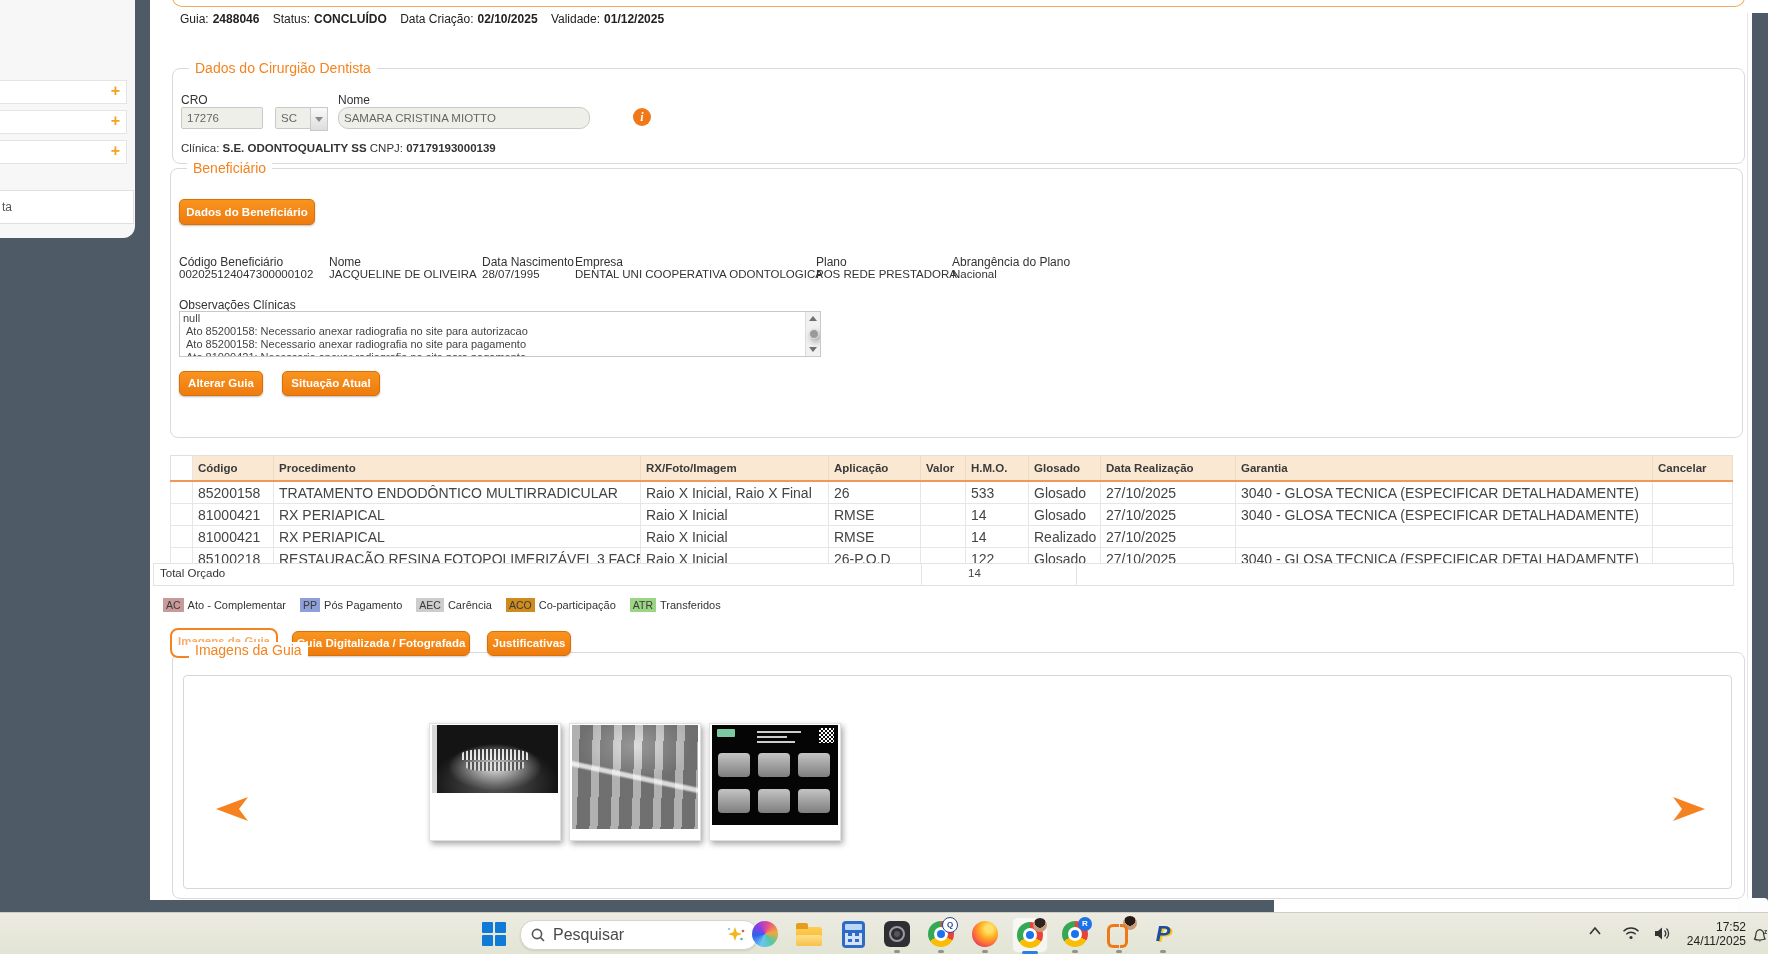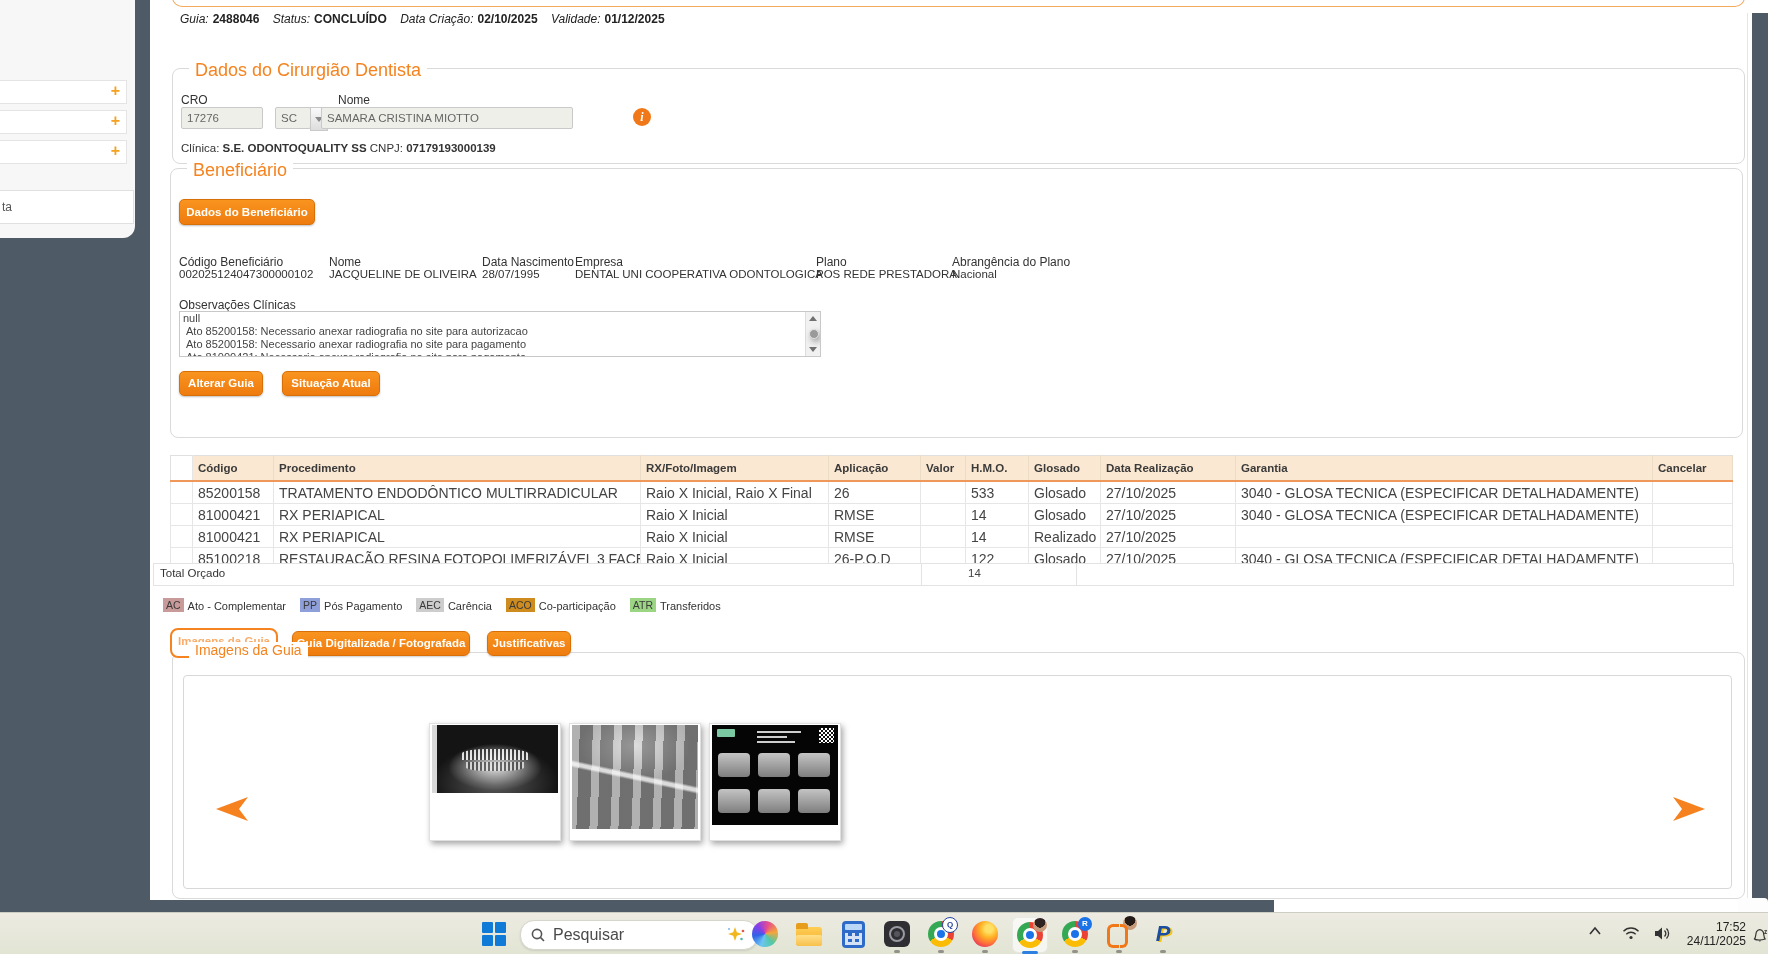--- a/index.html
+++ b/index.html
@@ -14,25 +14,25 @@
   
   #main{position:absolute;left:150px;top:0;width:1602px;height:900px;background:#FFF;}
   #scrollline{position:absolute;left:1747px;top:0;width:1px;height:900px;background:#E6E6E6;}
   #bottomWhite{position:absolute;left:1274px;top:900px;width:478px;height:12px;background:#FFF;}
   #notchTR{position:absolute;left:1747px;top:0;width:21px;height:13px;background:#FFF;}
   #notchBR{position:absolute;left:1738px;top:898px;width:30px;height:14px;background:#FDFDFD;border-radius:4px 4px 0 0;}
 
   #cutFs{position:absolute;left:22px;top:-16px;width:1571px;height:22px;border:1px solid #F3AA5E;border-top:none;border-radius:0 0 10px 10px;}
 
   #guiaBar{position:absolute;left:30px;top:12px;font-size:12px;color:#222;}
-  #guiaBar .lab{margin-right:4px;font-style:italic;}
+  #guiaBar .lab{margin-right:4px;}
   #guiaBar b{margin-right:10px;}
 
   .fs{position:absolute;border:1px solid #DADADA;border-radius:8px;background:#FFF;}
-  .fs>.lg{position:absolute;top:-9px;left:16px;background:#FFF;padding:0 6px;color:#F5831F;font-size:18px;}
+  .fs>.lg{position:absolute;top:-9px;left:16px;background:#FFF;padding:0 6px;color:#F5831F;font-size:14px;}
 
   .lbl{position:absolute;font-size:12px;color:#333;}
   .val{position:absolute;font-size:11.5px;color:#333;}
   .inputBox{position:absolute;background:#EFEFEA;border:1px solid #C9C9C9;height:20px;font-size:11.5px;color:#666;line-height:20px;padding:0 5px;border-radius:2px;}
   .ddBtn{position:absolute;width:16px;height:22px;background:linear-gradient(#FAFAFA,#DDD);border:1px solid #C9C9C9;text-align:center;}
   .ddBtn i{display:block;margin:9px auto 0;width:0;height:0;border-left:4px solid transparent;border-right:4px solid transparent;border-top:5px solid #8a8a8a;}
   .infoIcon{position:absolute;width:18px;height:18px;border-radius:50%;background:#F07818;color:#FFF;font-style:italic;font-weight:bold;font-size:12px;text-align:center;line-height:18px;font-family:"Liberation Serif",serif;}
 
   .btn{position:absolute;background:linear-gradient(#F9941F,#EE7B0E);border:1px solid #D96F07;border-radius:5px;color:#FFF;font-weight:bold;font-size:11.5px;text-align:center;box-shadow:0 1px 2px rgba(0,0,0,0.25);cursor:pointer;}
 
@@ -49,21 +49,21 @@
   
   #procTable{border-collapse:collapse;table-layout:fixed;width:1562px;border:1px solid #E0E0E0;}
   #procTable th{background:#FAE8D2;font-weight:bold;font-size:11.5px;color:#3A3A3A;text-align:left;padding:3px 5px;border-bottom:2px solid #F0975A;border-right:1px solid #EADCC6;height:18px;white-space:nowrap;overflow:hidden;}
   #procTable th.blank{background:#FFF;border-right:1px solid #E6E6E6;}
   #procTable td{font-size:14px;color:#444;padding:2px 5px;border:1px solid #E6E6E6;height:17px;white-space:nowrap;overflow:hidden;}
   #totalRow{position:absolute;left:3px;top:563px;width:1579px;height:21px;border:1px solid #E3E3E3;background:#FFF;font-size:11.5px;color:#333;}
   #totalRow .tl{position:absolute;left:6px;top:3px;}
   #totalRow .tc{position:absolute;left:767px;top:0;bottom:0;width:108px;border-left:1px solid #E3E3E3;border-right:1px solid #E3E3E3;padding:3px 0 0 46px;font-size:11.5px;color:#444;}
 
   
-  #chipRow{position:absolute;left:13px;top:598px;display:flex;align-items:flex-end;font-size:11px;color:#333;}
+  #chipRow{position:absolute;left:13px;top:598px;display:flex;align-items:center;font-size:11px;color:#333;}
   .chip{display:inline-block;padding:1px 3px;font-size:10.5px;color:#3a3a3a;margin-right:4px;}
   .chipLbl{margin-right:14px;}
   .c0{background:#C99A9A;} .c1{background:#8E9FD9;} .c2{background:#CDCDCD;} .c3{background:#CE8B1E;} .c4{background:#9BD584;}
 
   
   .tabOrange{position:absolute;top:631px;height:23px;background:linear-gradient(#F9941F,#EE7B0E);border:1px solid #D96F07;border-radius:6px;color:#FFF;font-weight:bold;font-size:11.5px;line-height:23px;text-align:center;z-index:5;box-shadow:0 1px 2px rgba(0,0,0,.2);cursor:pointer;}
   #tabActive{position:absolute;left:20px;top:628px;width:104px;height:26px;background:#FFF;border:2px solid #F5831F;border-radius:8px;color:#F8AC6A;font-size:11.5px;font-weight:bold;text-align:center;line-height:22px;z-index:4;overflow:hidden;cursor:pointer;}
 
   
   #fs3 .innerBox{position:absolute;left:10px;top:22px;width:1547px;height:212px;border:1px solid #D8D8D8;border-radius:4px;}
@@ -158,21 +158,21 @@
 
   <div class="fs" style="left:22px;top:68px;width:1571px;height:94px;">
     <span class="lg">Dados do Cirurgião Dentista</span>
     <span class="lbl" style="left:8px;top:24px;">CRO</span>
     <div class="inputBox" style="left:8px;top:38px;width:70px;">17276</div>
     <div class="inputBox" style="left:102px;top:38px;width:24px;">SC</div>
     <div class="ddBtn" style="left:137px;top:38px;">
         <i></i>
       </div>
     <span class="lbl" style="left:165px;top:24px;">Nome</span>
-    <div class="inputBox" style="left:148px;top:38px;width:240px;">SAMARA CRISTINA MIOTTO</div>
+    <div class="inputBox" style="left:165px;top:38px;width:240px;border-radius:10px;">SAMARA CRISTINA MIOTTO</div>
     <div class="infoIcon" style="left:460px;top:39px;">i</div>
     <div style="position:absolute;left:8px;top:73px;font-size:11.5px;color:#333;">
       <span>Clínica:</span>
       <b>S.E. ODONTOQUALITY SS</b>
       <span>CNPJ:</span>
       <b>07179193000139</b>
     </div>
   </div>
 
   <div class="fs" style="left:20px;top:168px;width:1571px;height:268px;">

